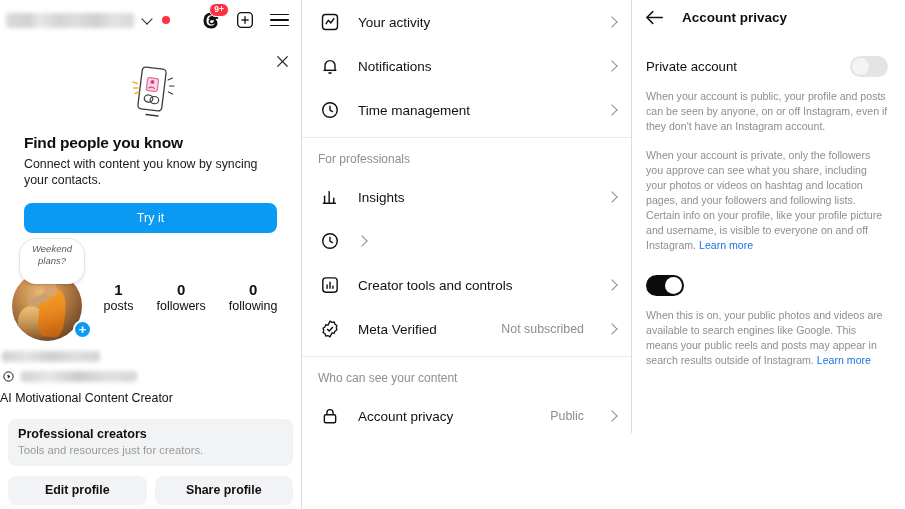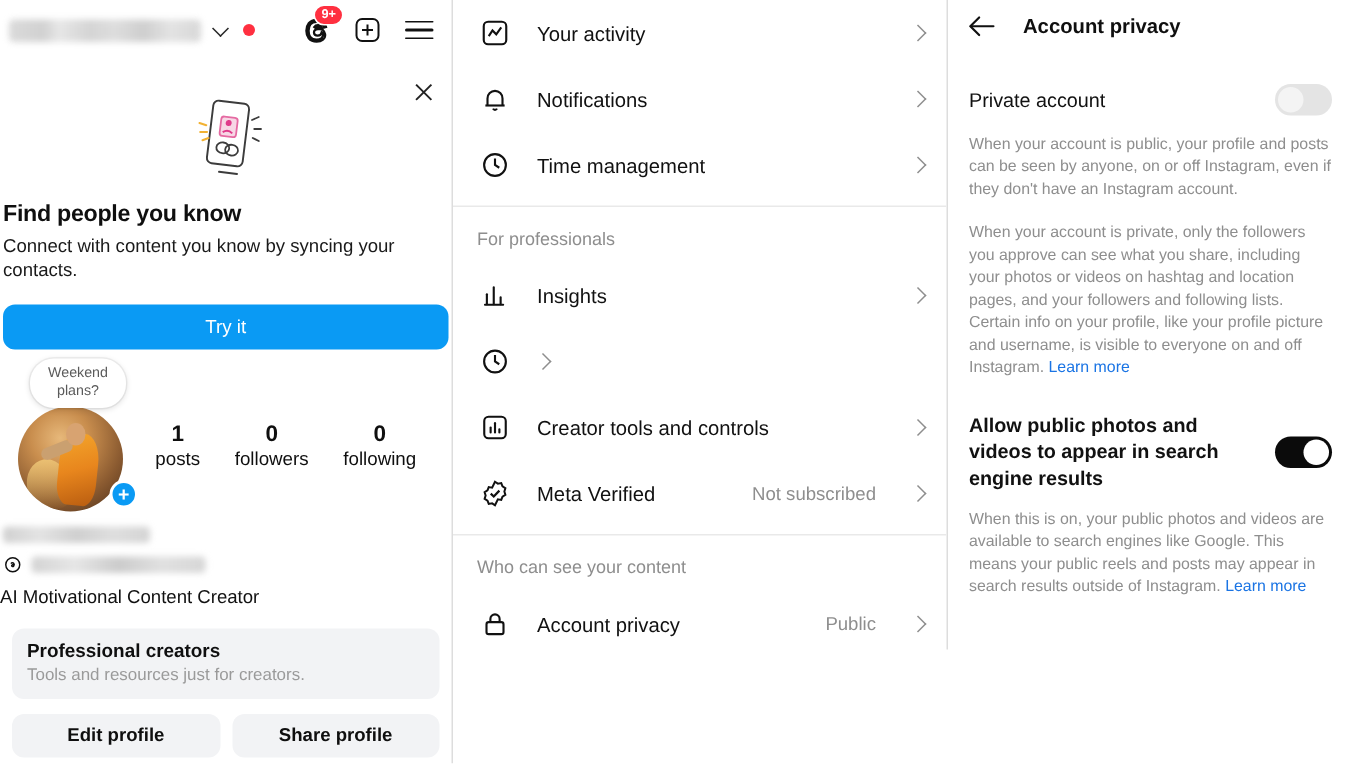--- a/index.html
+++ b/index.html
@@ -49,21 +49,21 @@
     background: #FF3040; color: #fff;
     font-size: 8.5px; font-weight: bold;
     border-radius: 8px; padding: 1px 4px 2px 4px;
     line-height: 1; min-width: 15px; text-align:center;
     border: 1.5px solid #fff;
   }
   .hamburger { width: 19px; height: 13px; display:flex; flex-direction:column; justify-content:space-between;}
   .hamburger i { display:block; height: 1.8px; background:#111; border-radius:1px;}
 
   
-  .find-card { position: relative; padding: 0 2px; }
+  .find-card { position: relative; padding: 0 24px; }
   .close-x {
     position: absolute; right: 10px; top: 12px;
     width: 18px; height: 18px; color:#333;
     display:flex; align-items:center; justify-content:center;
     font-size: 15px; line-height:1;
   }
   .illus-wrap { display:flex; justify-content:center; padding-top: 22px; padding-bottom: 14px; }
   .find-title { font-size: 15.5px; font-weight: bold; color:#0f0f0f; letter-spacing:-.2px;}
   .find-sub { font-size: 12.4px; color:#1a1a1a; line-height:1.32; margin-top: 4px; }
   .try-btn {
@@ -74,23 +74,23 @@
     display:flex; align-items:center; justify-content:center;
   }
 
   
   .stats-row { display:flex; align-items:flex-start; padding: 22px 12px 0 12px; }
   .avatar-block { position: relative; width: 80px; flex:none; }
   .note-bubble {
     position: absolute; left: 8px; top: -16px;
     background: #fff; border-radius: 16px;
     box-shadow: 0 0 0 1px rgba(0,0,0,.05), 0 1px 4px rgba(0,0,0,.14);
-    padding: 4px 9px 5px 9px;
+    padding: 4px 9px 17px 9px;
     font-size: 9.5px; color:#5a5a5a; line-height:1.25;
-    text-align:center; width: 64px; z-index: 3;
+    text-align:center; width: 64px; z-index: 3; font-style: italic;
   }
   .avatar {
     position: relative; margin-top: 16px;
     width: 70px; height: 70px; border-radius: 50%;
     overflow: hidden;
     background: radial-gradient(circle at 40% 30%, #e7b87a 0%, #c98e4e 30%, #8a5a30 65%, #4a2d18 100%);
   }
   .avatar .fig-robe {
     position:absolute; left: 38%; top: 26%;
     width: 26px; height: 48px; border-radius: 40% 40% 30% 30%;
@@ -480,21 +480,20 @@
     <div class="pv-para">When your account is public, your profile and posts can be seen by anyone, on or off Instagram, even if they don't have an Instagram account.</div>
 
     <div class="pv-para tight">
       <span>When your account is private, only the followers you approve can see what you share, including your photos or videos on hashtag and location pages, and your followers and following lists. Certain info on your profile, like your profile picture and username, is visible to everyone on and off Instagram.</span>
       <span class="lnk">Learn more</span>
     </div>
 
     <div class="pv-gap"></div>
 
     <div class="pv-row">
-      <span class="pv-row-lbl bold">Allow public photos and videos to appear in search engine results</span>
       <span class="toggle on">
           <i class="knob"></i>
         </span>
     </div>
 
     <div class="pv-para">
       <span>When this is on, your public photos and videos are available to search engines like Google. This means your public reels and posts may appear in search results outside of Instagram.</span>
       <span class="lnk">Learn more</span>
     </div>
   </div>

